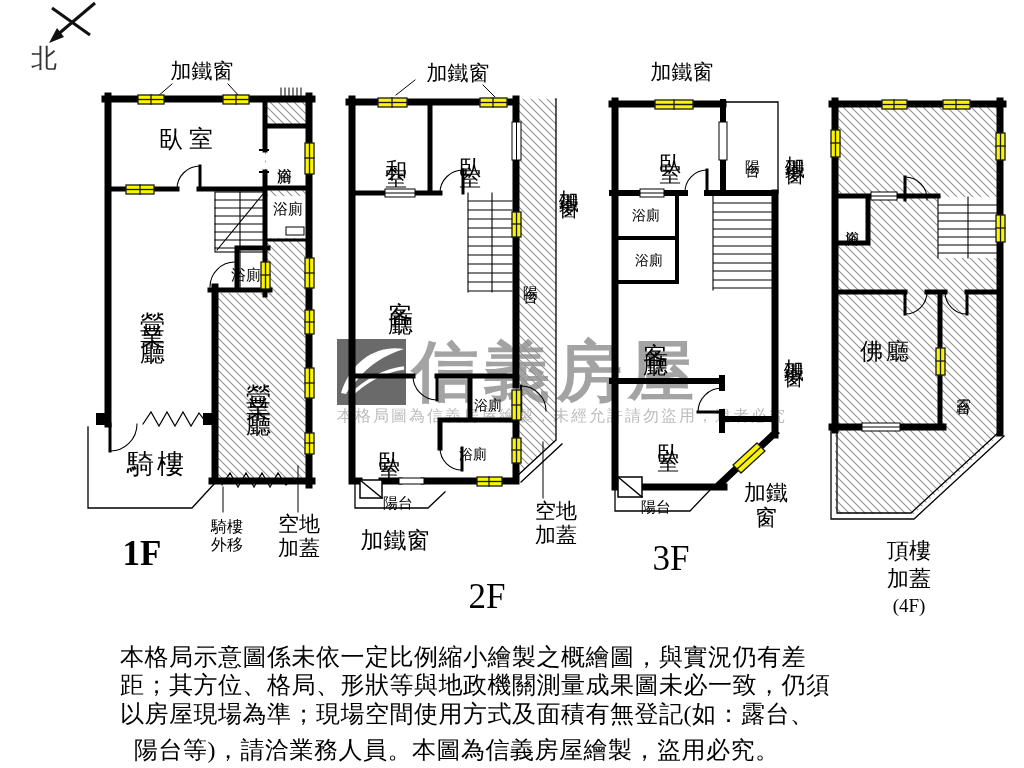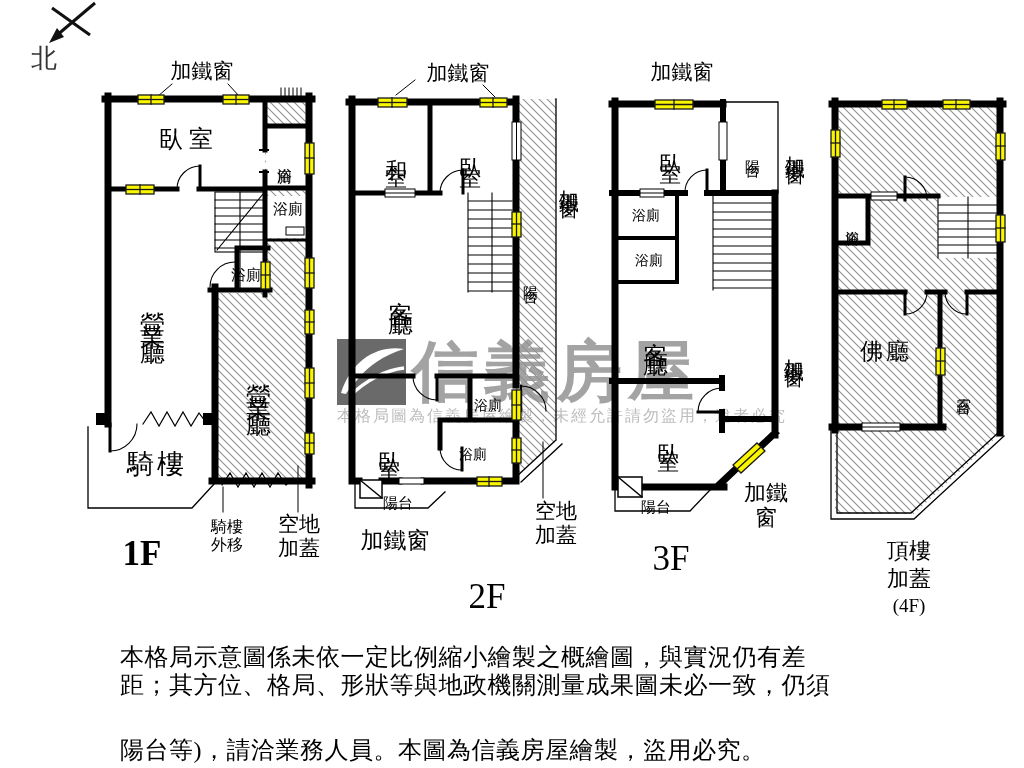--- a/index.html
+++ b/index.html
@@ -308,15 +308,16 @@
 
 <div class="lbl v" style="left:852px;top:220px;font-size:14px;">浴廁</div>
 <div class="lbl" style="left:886px;top:352px;font-size:23px;letter-spacing:3px;">佛廳</div>
 <div class="lbl v" style="left:963px;top:388px;font-size:15px;letter-spacing:2px;">露台</div>
 <div class="lbl" style="left:909px;top:551px;font-size:22px;">頂樓</div>
 <div class="lbl" style="left:909px;top:579px;font-size:22px;">加蓋</div>
 <div class="lbl" style="left:909px;top:606px;font-size:19px;text-align:center;">(4F)</div>
 
 <div class="disc" style="top:641px;">本格局示意圖係未依一定比例縮小繪製之概繪圖，與實況仍有差</div>
 <div class="disc" style="top:669px;">距；其方位、格局、形狀等與地政機關測量成果圖未必一致，仍須</div>
-<div class="disc" style="top:734px;">陽台等)，請洽業務人員。本圖為信義房屋繪製，盜用必究。</div>
+<div class="disc" style="top:698px;">以房屋現場為準；現場空間使用方式及面積有無登記(如：露台、</div>
+<div class="disc" style="top:734px;margin-left:14px;">陽台等)，請洽業務人員。本圖為信義房屋繪製，盜用必究。</div>
 
 </div>
 
 </body></html>

